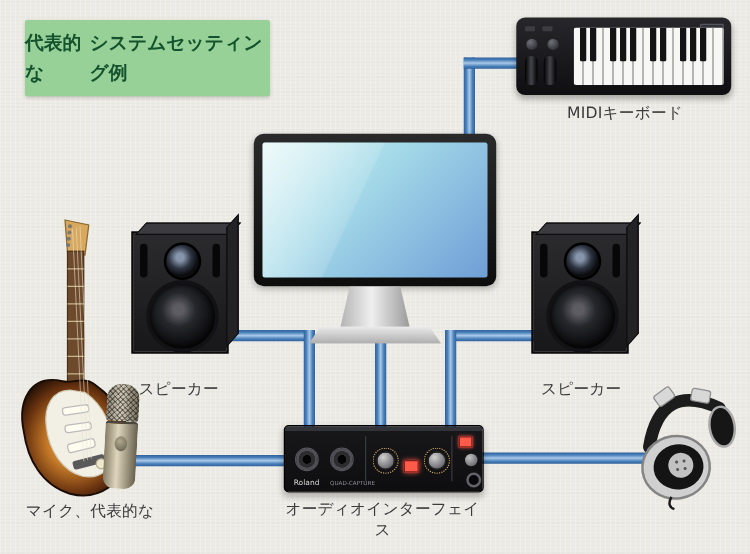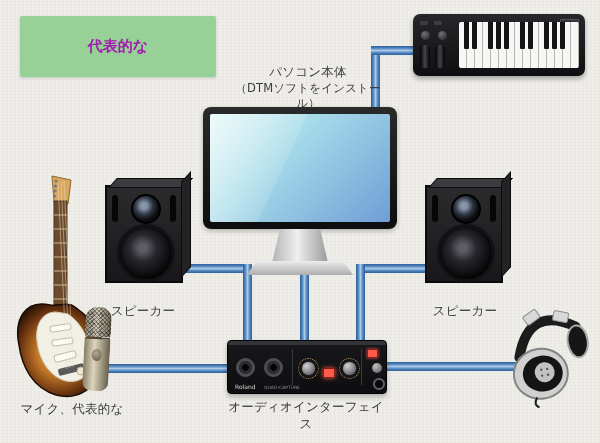--- a/index.html
+++ b/index.html
@@ -17,21 +17,21 @@
   .lbl{
     position:absolute;font-size:12.5px;color:#3b3b3b;text-align:center;
     letter-spacing:0.2px;z-index:3;line-height:1.35;
   }
   
   .title-box{
     position:absolute;left:20px;top:16px;width:196px;height:61px;
     background:#98d198;border-radius:2px;z-index:3;
     box-shadow:0 1px 3px rgba(0,0,0,0.18);
     display:flex;flex-direction:row;justify-content:center;align-items:center;
-    color:#a21caf;font-weight:bold;font-size:15px;line-height:1.55;
+    color:#14532d;font-weight:bold;font-size:15px;line-height:1.55;
   }
   
   .cable{position:absolute;z-index:1;}
   .cable.v{width:9px;background:linear-gradient(90deg,#2f619a,#4a80ba 22%,#a9c9e8 50%,#4a80ba 78%,#2f619a);}
   .cable.h{height:9px;background:linear-gradient(180deg,#2f619a,#4a80ba 22%,#a9c9e8 50%,#4a80ba 78%,#2f619a);}
   
   .monitor-bezel{
     position:absolute;left:203px;top:107px;width:194px;height:122px;z-index:2;
     background:linear-gradient(#2a2a2a,#0d0d0d);border-radius:8px;
     box-shadow:0 2px 5px rgba(0,0,0,0.25);
@@ -144,20 +144,21 @@
   .guitar{position:absolute;left:6px;top:173px;z-index:2;}
   .hp{position:absolute;left:499px;top:299px;z-index:2;transform:rotate(-8deg);}
 </style>
 </head>
 <body>
 
 <div id="stage">
 
   <div class="title-box">
     <span>代表的な</span>
+    <span>システムセッティング例</span>
   </div>
 
   <div class="cable v" style="left:371px;top:46px;height:66px;"></div>
   <div class="cable h" style="left:371px;top:46px;width:51px;"></div>
   <div class="cable v" style="left:300px;top:268px;height:76px;"></div>
   <div class="cable h" style="left:178px;top:264px;width:74px;"></div>
   <div class="cable v" style="left:243px;top:264px;height:80px;"></div>
   <div class="cable h" style="left:356px;top:264px;width:74px;"></div>
   <div class="cable v" style="left:356px;top:264px;height:80px;"></div>
   <div class="cable h" style="left:105px;top:364px;width:128px;"></div>
@@ -261,22 +262,19 @@
     <ellipse cx="39" cy="74" rx="27" ry="25" fill="#d0d0d0" stroke="#848484" stroke-width="2"></ellipse>
     <ellipse cx="41" cy="74" rx="20" ry="18" fill="#141414"></ellipse>
     <circle cx="43" cy="73" r="10" fill="#c2c2c2"></circle>
     <circle cx="40" cy="70" r="1.2" fill="#555"></circle>
       <circle cx="46" cy="70" r="1.2" fill="#555"></circle>
     <circle cx="40" cy="76" r="1.2" fill="#555"></circle>
       <circle cx="46" cy="76" r="1.2" fill="#555"></circle>
     <path d="M32,97 q-5,7 1,10" fill="none" stroke="#1a1a1a" stroke-width="2"></path>
   </svg>
 
-  <div class="lbl" style="left:228px;top:64px;width:160px;">
-    <div>パソコン本体</div>
-    <div style="font-size:11.5px;">（DTMソフトをインストール）</div>
-  </div>
+  <div class="lbl" style="left:440px;top:82px;width:120px;">MIDIキーボード</div>
   <div class="lbl" style="left:103px;top:303px;width:80px;">スピーカー</div>
   <div class="lbl" style="left:425px;top:303px;width:80px;">スピーカー</div>
   <div class="lbl" style="left:12px;top:401px;width:120px;">マイク、代表的な</div>
   <div class="lbl" style="left:226px;top:399px;width:160px;">オーディオインターフェイス</div>
 
 </div>
 
 </body></html>

